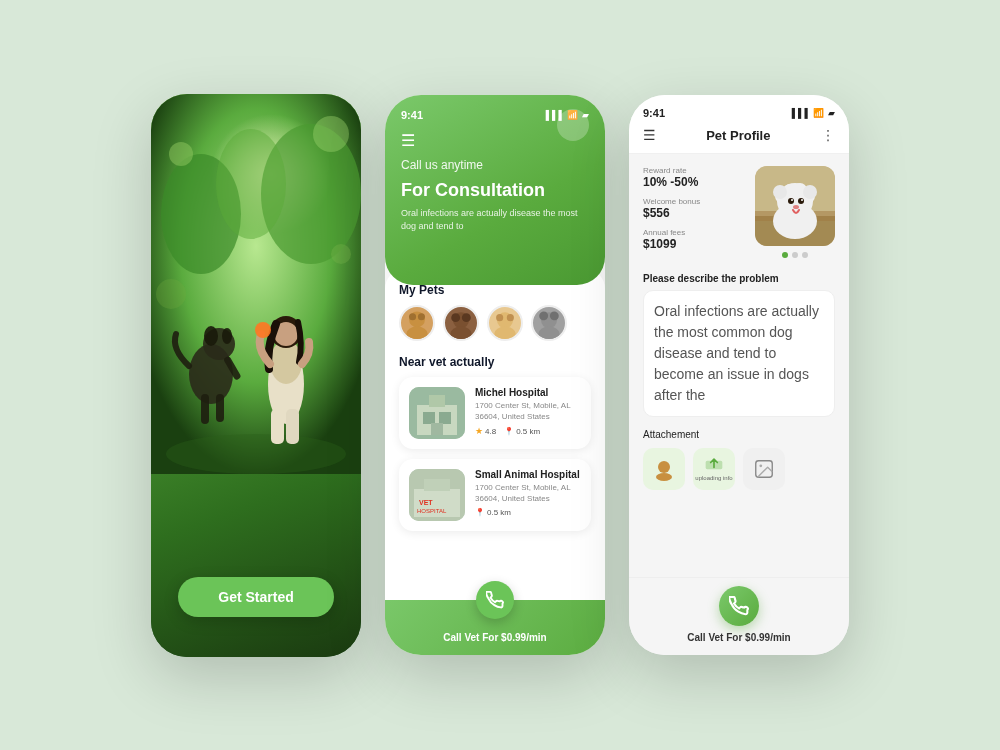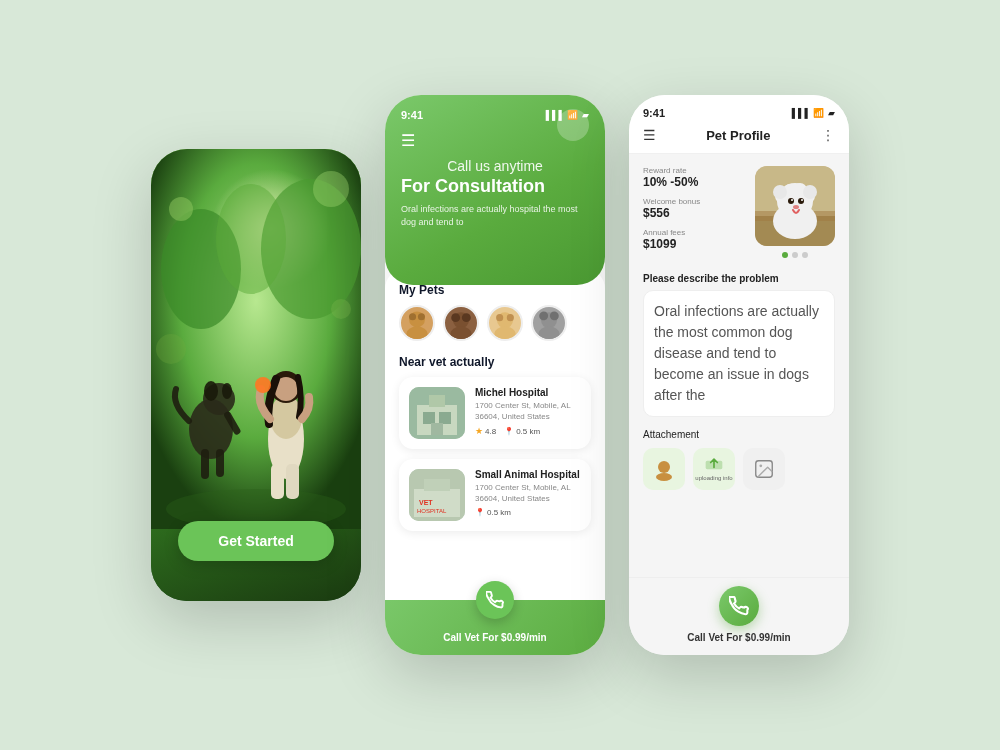--- a/index.html
+++ b/index.html
@@ -23,21 +23,21 @@
     
     .screen {
       border-radius: 36px;
       overflow: hidden;
       box-shadow: 0 20px 60px rgba(0,0,0,0.18);
       position: relative;
       background: #fff;
     }
     .screen-1 {
       width: 210px;
-      height: 452px;
+      height: 563px;
       background: linear-gradient(180deg, #7bc47b 0%, #2d7a2d 60%, #1a4a1a 100%);
     }
     .screen-1-bg {
       position: absolute;
       top: 0; left: 0; right: 0; bottom: 0;
       background: linear-gradient(160deg, #a8d878 0%, #5aab3e 30%, #2e6e1e 70%, #1a3a10 100%);
     }
     .screen-1-content {
       position: absolute;
       bottom: 40px;
@@ -92,24 +92,23 @@
       color: #fff;
       font-size: 9px;
     }
     .hamburger {
       color: #fff;
       font-size: 16px;
       margin-bottom: 8px;
       cursor: pointer;
     }
     .header-subtitle {
-      font-size: 14px;
+      font-size: 12px;
       color: rgba(255,255,255,0.9);
-      margin-bottom: 2px;
-      text-align: center;
+      margin-bottom: 8px;
     }
     .header-title {
       font-size: 18px;
       font-weight: 800;
       color: #fff;
       margin-bottom: 6px;
     }
     .header-desc {
       font-size: 9px;
       color: rgba(255,255,255,0.85);
@@ -512,21 +511,21 @@
         <div class="status-icons">
           <span>▌▌▌</span>
           <span>📶</span>
           <span>▰</span>
         </div>
       </div>
       <div class="hamburger">☰</div>
       <div class="header-subtitle">Call us anytime</div>
       <div class="header-title">For Consultation</div>
       <div class="header-desc">Oral infections are actually
-hospital  the most dog  and tend to</div>
+disease  the most dog  and tend to</div>
     </div>
 
     <div class="screen-2-body">
 
       <div class="section-title">My Pets</div>
       <div class="pets-row">
         <div class="pet-avatar" style="background:#d4a060;">
           <svg viewBox="0 0 36 36">
               <circle cx="18" cy="14" r="9" fill="#c89040"></circle>
               <ellipse cx="18" cy="30" rx="12" ry="8" fill="#c89040"></ellipse>

